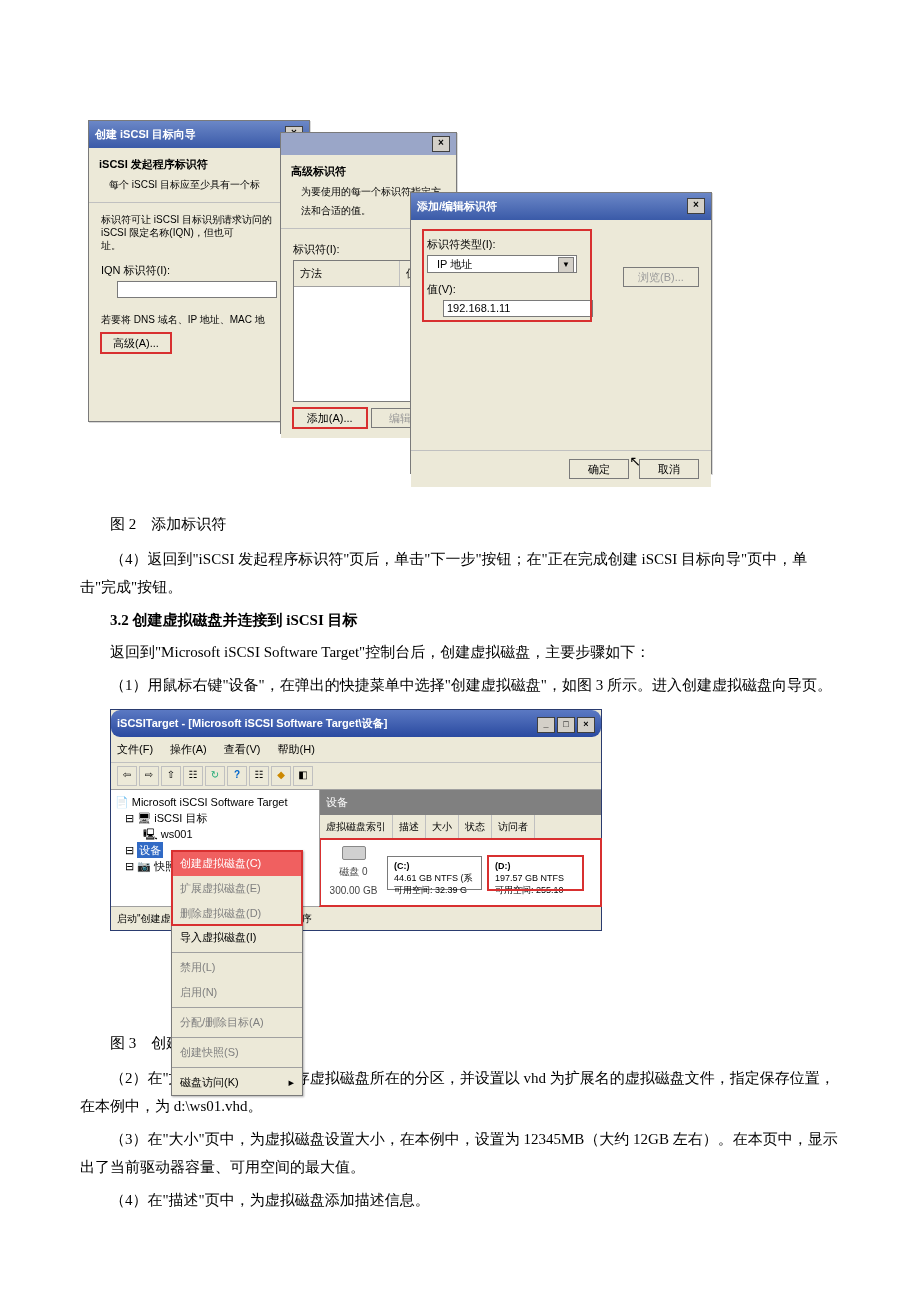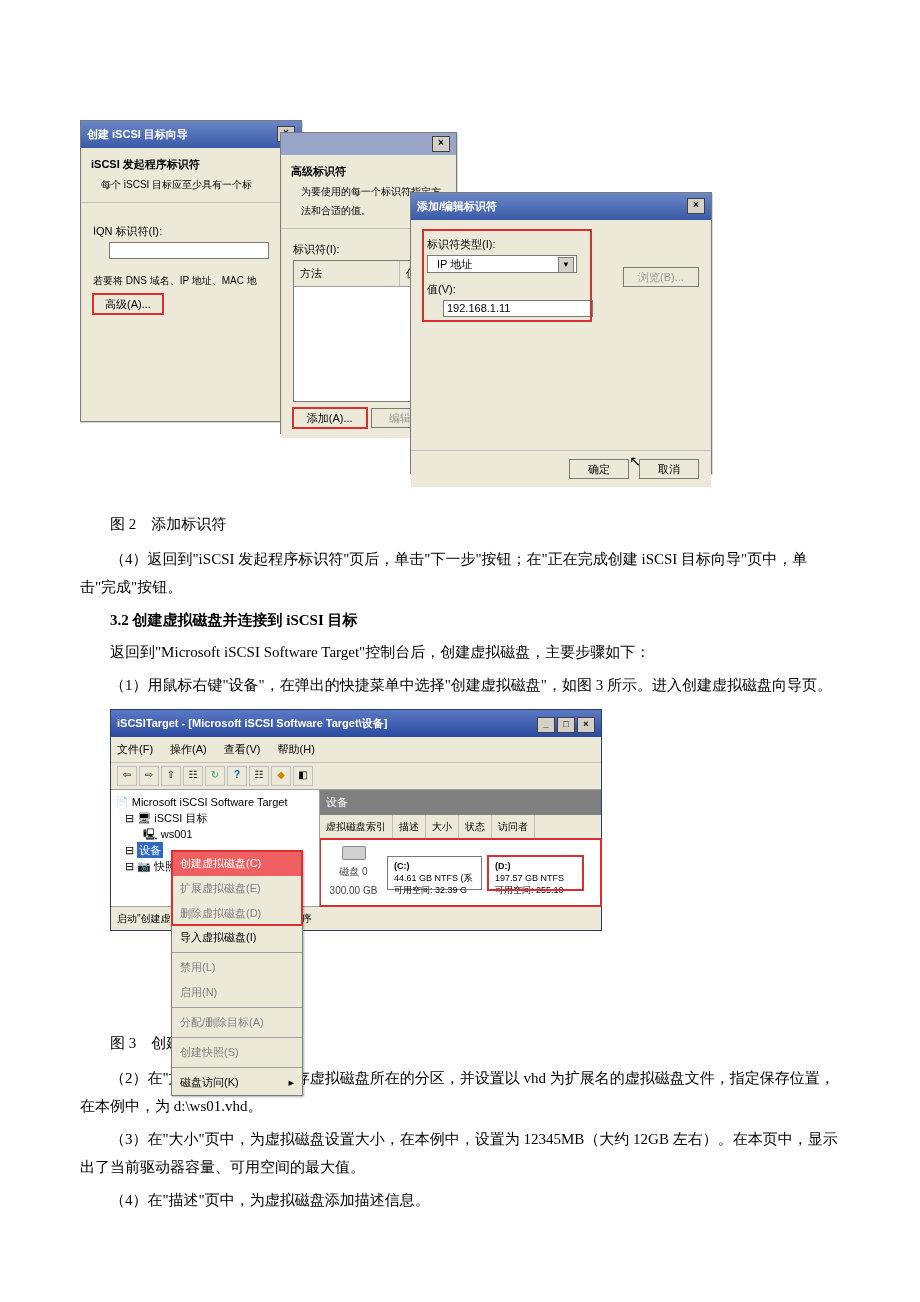--- a/index.html
+++ b/index.html
@@ -148,20 +148,21 @@
   }
   .mmc-title {
     background: linear-gradient(#5b79c3, #2a4aa0);
     color: #fff;
     padding: 3px 6px;
     display: flex;
     justify-content: space-between;
     align-items: flex-end;
     font-weight: bold;
     font-size: 11px;
+    border-radius: 9px;
   }
   .mmc-title .ctrls span {
     display: inline-block;
     width: 16px; height: 14px;
     background: #d4d0c8;
     border: 1px solid #404040;
     color: #000;
     font-size: 9px;
     line-height: 12px;
     text-align: center;
@@ -297,30 +298,34 @@
   .cap { text-indent: 2em; margin: 6px 0; }
   .bold { font-weight: bold; }
 </style>
 </head>
 <body>
 
 <div class="page">
 
   <div class="fig1">
 
-    <div class="win" style="left:0; top:0; width:220px; height:300px;">
+    <div class="win" style="left:8px; top:0; width:220px; height:300px;">
       <div class="titlebar">
         <span>创建 iSCSI 目标向导</span>
         <span class="closebtn">×</span>
       </div>
       <div class="subhead">
         <div class="h1">iSCSI 发起程序标识符</div>
         <div class="h2">每个 iSCSI 目标应至少具有一个标</div>
       </div>
       <div class="body">
+        <div style="font-size:10px; line-height:13px;">
+          <span>标识符可让 iSCSI 目标识别请求访问的 iSCSI 限定名称(IQN)，但也可</span><br>
+          <span>址。</span>
+        </div>
         <div style="margin-top:8px;">IQN 标识符(I):</div>
         <div class="txtbox" style="width:160px;"></div>
         <div style="margin-top:12px; font-size:10px;">若要将 DNS 域名、IP 地址、MAC 地</div>
         <div class="btn redbox" style="width:70px; margin-top:4px;">高级(A)...</div>
       </div>
     </div>
 
     <div class="win" style="left:200px; top:12px; width:175px; height:300px;">
       <div class="titlebar" style="background:#9aa6c8;">
         <span></span>

